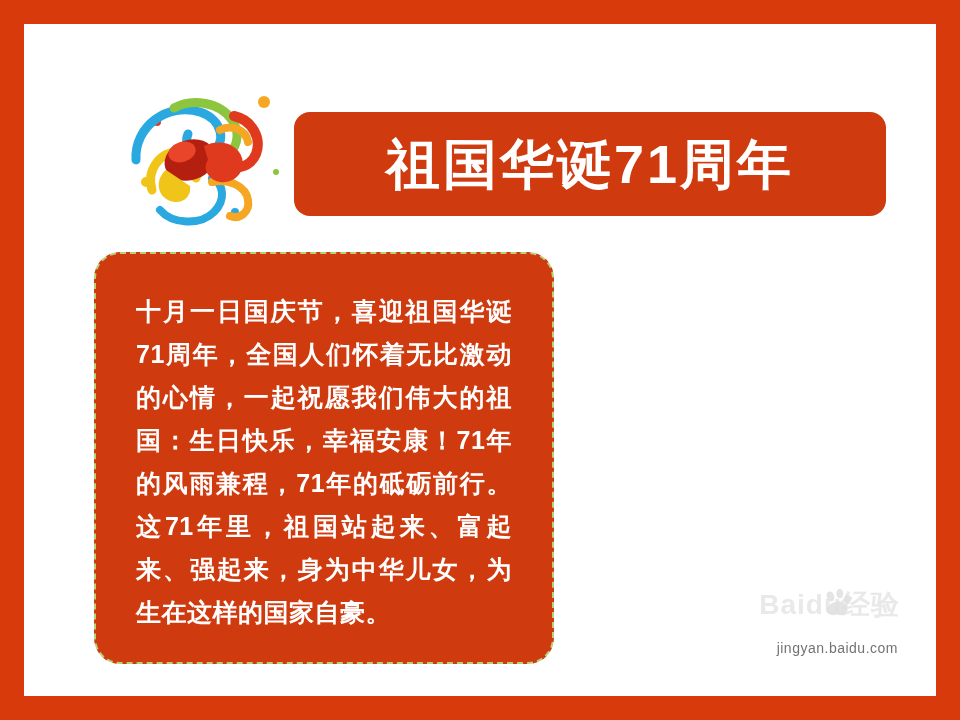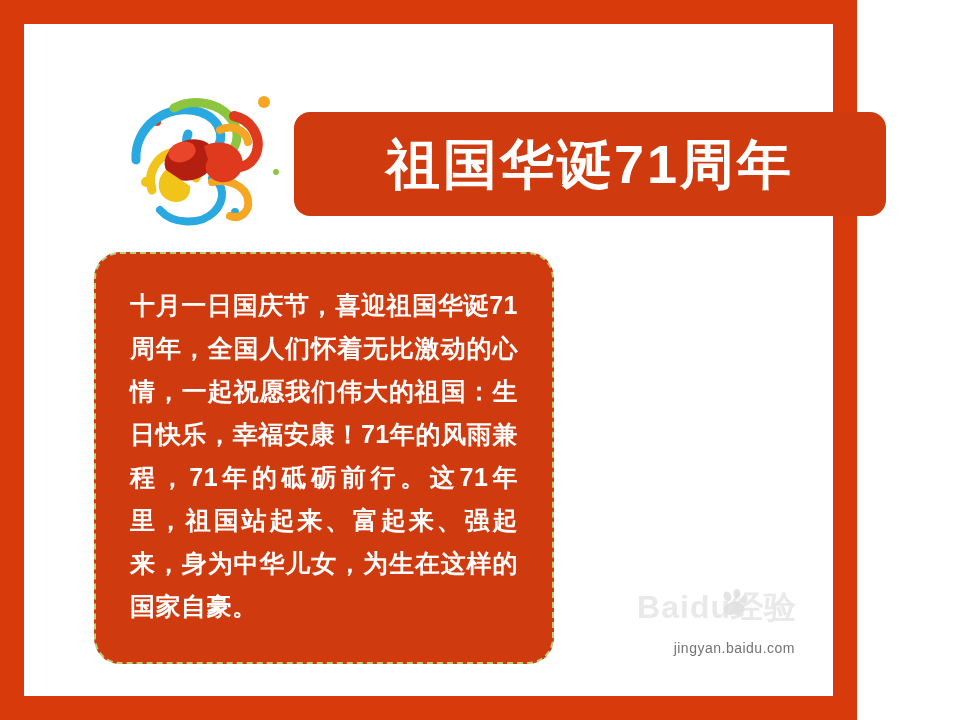--- a/index.html
+++ b/index.html
@@ -10,21 +10,21 @@
   body {
     width: 960px;
     height: 720px;
     font-family: "Liberation Sans", sans-serif;
     overflow: hidden;
   }
 
   
   .slide {
     position: relative;
-    width: 857px;
+    width: 960px;
     height: 720px;
     background: #d93a0b;
     box-sizing: border-box;
   }
   
   .inner-frame {
     position: absolute;
     left: 22px;
     top: 22px;
     right: 22px;
@@ -79,38 +79,38 @@
     box-sizing: border-box;
     padding: 30px 34px 20px 34px;
   }
   .body-text {
     color: #ffffff;
     font-size: 25px;
     font-weight: bold;
     line-height: 1.72;
     letter-spacing: 0.5px;
     text-align: justify;
-    margin: 0;
+    margin: 6px;
   }
 
   
   .watermark {
     position: absolute;
     right: 36px;
     bottom: 56px;
     width: 210px;
     height: 54px;
     pointer-events: none;
     user-select: none;
   }
   .wm-main {
     position: absolute;
     right: 0;
     top: 0;
-    font-size: 32px;
+    font-size: 28px;
     font-weight: bold;
     color: #e9e9e9;
     letter-spacing: 1px;
     white-space: nowrap;
   }
   .wm-paw {
     position: absolute;
     right: 48px;
     top: 2px;
     width: 30px;

